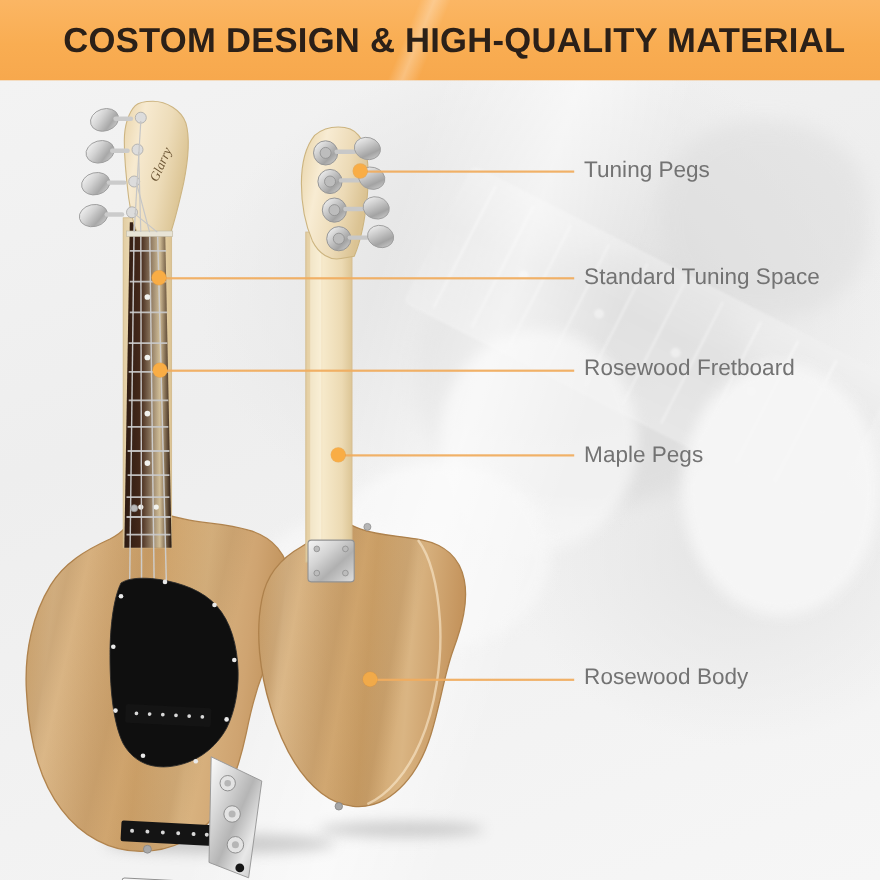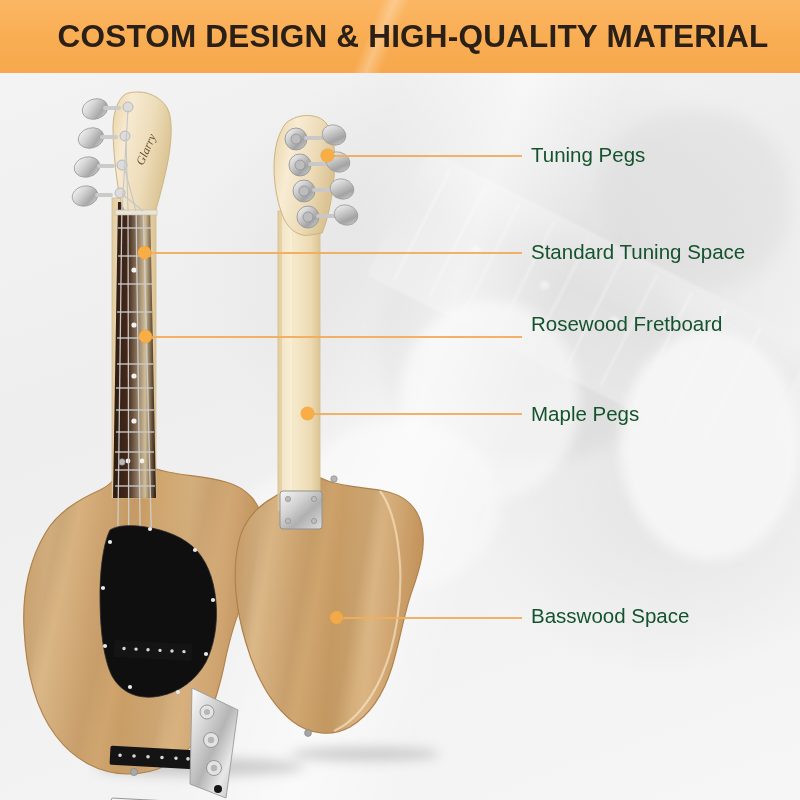--- a/index.html
+++ b/index.html
@@ -37,21 +37,21 @@
     background:linear-gradient(100deg,rgba(255,255,255,0) 45%,rgba(255,255,255,.28) 52%,rgba(255,255,255,0) 60%);
     transform:rotate(12deg);}
   .header-title{font-size:31.5px;font-weight:bold;color:#2b2018;letter-spacing:.2px;
     white-space:nowrap;position:relative;z-index:2;
     font-family:"Liberation Sans","DejaVu Sans",sans-serif;}
 
   
   .leader{position:absolute;height:1.6px;background:#f0ad5f;opacity:.95;}
   .leader-dot{position:absolute;width:13px;height:13px;border-radius:50%;
     background:#f9ad45;box-shadow:0 0 0 .5px rgba(230,150,50,.6);}
-  .callout-label{position:absolute;font-size:20.5px;color:#14532d;white-space:nowrap;
+  .callout-label{position:absolute;font-size:20.5px;color:#737373;white-space:nowrap;
     font-family:"Liberation Sans","DejaVu Sans",sans-serif;}
 
   
   .guitar{position:absolute;}
 
   .drop-shadow{position:absolute;background:#9a9a9a;filter:blur(6px);opacity:.45;border-radius:50%;}
 </style>
 </head>
 <body>
 
@@ -455,30 +455,30 @@
 
     <div>
       <div class="leader" style="left:150px;top:252px;width:372px;"></div>
       <div class="leader-dot" style="left:138px;top:246px;"></div>
       <div class="callout-label" style="left:531px;top:240px;">Standard Tuning Space</div>
     </div>
 
     <div>
       <div class="leader" style="left:151px;top:336px;width:371px;"></div>
       <div class="leader-dot" style="left:139px;top:330px;"></div>
-      <div class="callout-label" style="left:531px;top:312px;">Rosewood Fretboard</div>
+      <div class="callout-label" style="left:531px;top:323px;">Rosewood Fretboard</div>
     </div>
 
     <div>
       <div class="leader" style="left:313px;top:413px;width:209px;"></div>
       <div class="leader-dot" style="left:301px;top:407px;"></div>
       <div class="callout-label" style="left:531px;top:402px;">Maple Pegs</div>
     </div>
 
     <div>
       <div class="leader" style="left:342px;top:617px;width:180px;"></div>
       <div class="leader-dot" style="left:330px;top:611px;opacity:.85;"></div>
-      <div class="callout-label" style="left:531px;top:604px;">Basswood Space</div>
+      <div class="callout-label" style="left:531px;top:604px;">Rosewood Body</div>
     </div>
 
   </div>
 
 </div>
 
 </body></html>

